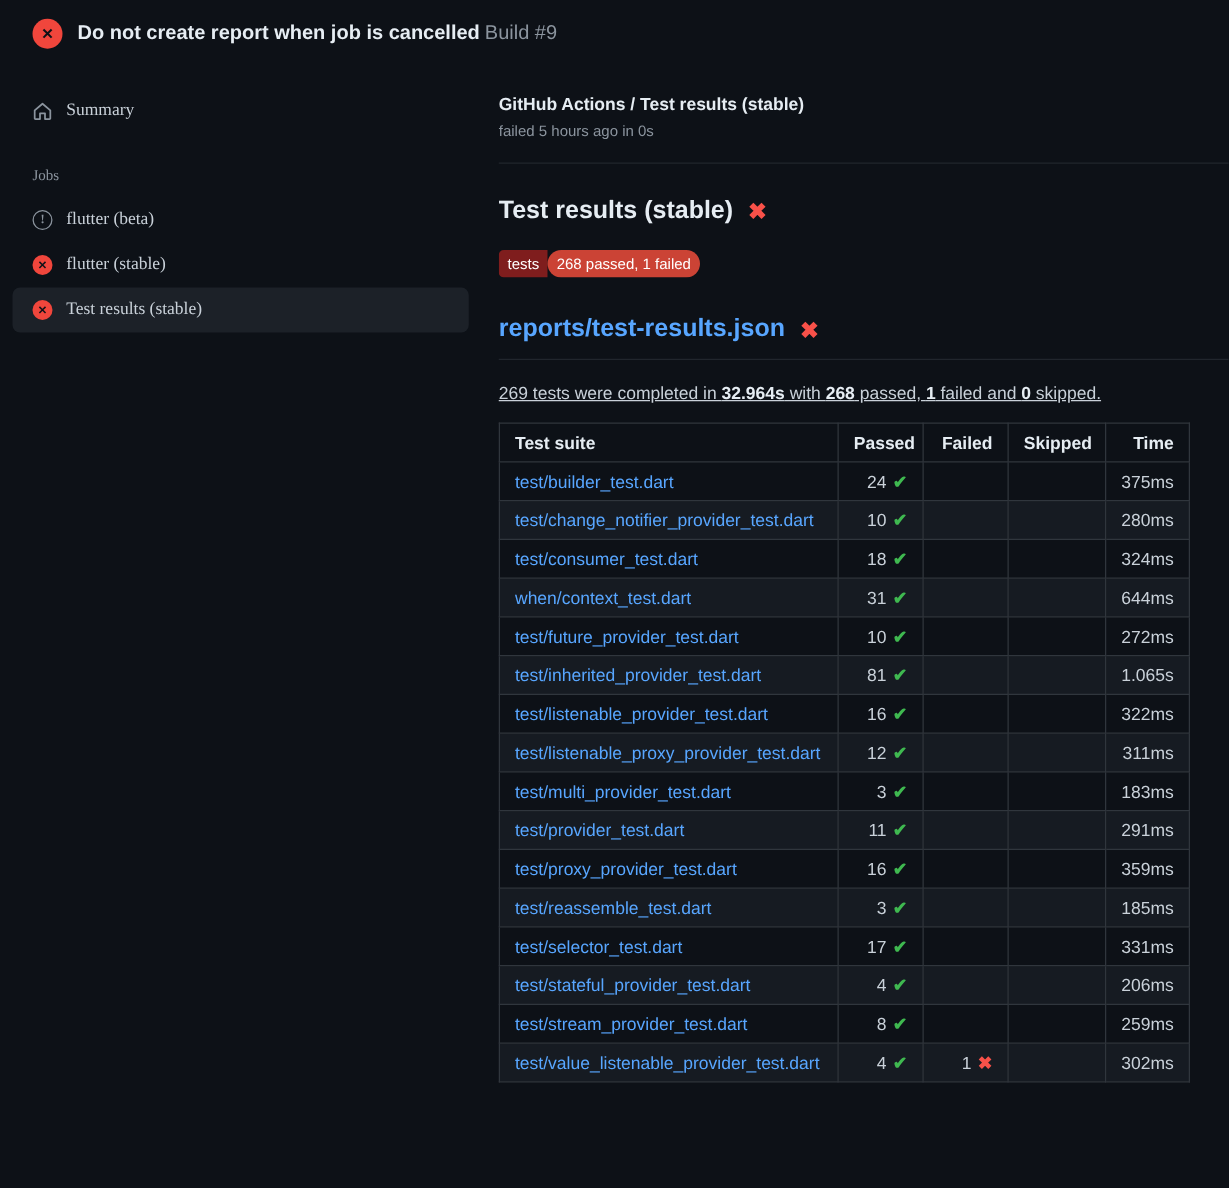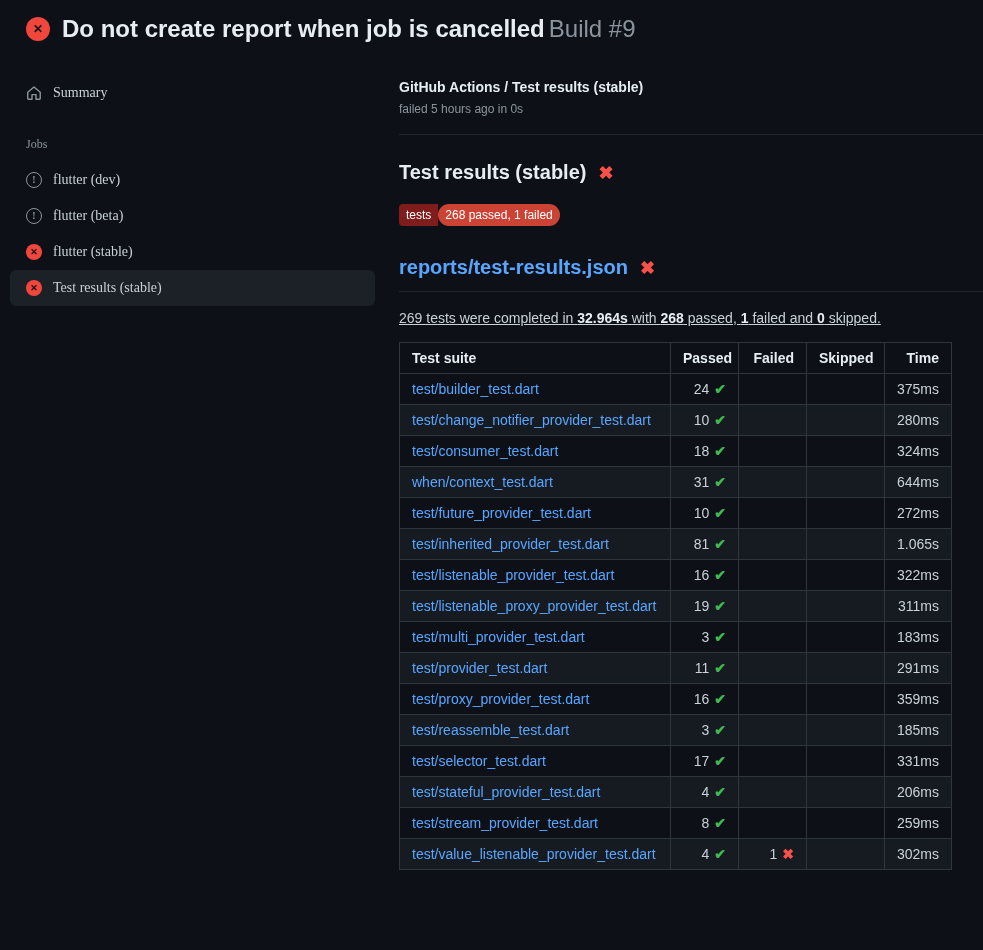--- a/index.html
+++ b/index.html
@@ -21,21 +21,21 @@
     gap: 12px;
     padding: 15px 26px 10px 26px;
   }
   .circle-fail-big {
     width: 24px; height: 24px; border-radius: 50%;
     background: #f0463c; color: #0d1117;
     display: flex; align-items: center; justify-content: center;
     font-weight: 700; font-size: 12px; flex: none;
   }
   .circle-fail-big::before { content: "\2715"; }
-  .run-title { font-size: 24px; font-weight: 700; color: #e6edf3; margin: 0; }
+  .run-title { font-size: 16px; font-weight: 700; color: #e6edf3; margin: 0; }
   .build-no { color: #8b949e; font-weight: 400; margin-left: 4px; }
 
   
   .layout { display: flex; align-items: flex-start; }
 
   
   .sidebar { width: 385px; flex: none; padding-top: 22px; font-family: Liberation Serif, serif; }
   .side-item {
     display: flex; align-items: center; gap: 11px;
     margin: 0 10px; padding: 10px 16px;
@@ -116,24 +116,20 @@
 <div class="layout">
   <aside class="sidebar">
     <div class="side-item">
       <svg class="home-icon" viewBox="0 0 16 16">
         <path d="M1.75 7.3 8 2l6.25 5.3V13.6a.65.65 0 0 1-.65.65H10V9.6H6v4.65H2.4a.65.65 0 0 1-.65-.65Z" fill="none" stroke="#8b949e" stroke-width="1.4" stroke-linejoin="round"></path>
       </svg>
       <span>Summary</span>
     </div>
     <div class="jobs-label">Jobs</div>
     <ul id="jobs-list">
-        <li class="side-item">
-          <span class="status-icon cancelled"></span>
-          <span>flutter (dev)</span>
-        </li>
         <li class="side-item">
           <span class="status-icon cancelled"></span>
           <span>flutter (beta)</span>
         </li>
         <li class="side-item">
           <span class="status-icon failed"></span>
           <span>flutter (stable)</span>
         </li>
         <li class="side-item selected">
           <span class="status-icon failed"></span>
@@ -226,21 +222,21 @@
           </tr>
           <tr>
             <td><a href="#">test/listenable_provider_test.dart</a></td>
             <td class="num"><span>16</span><span class="icon-check"></span></td>
             <td class="num"></td>
             <td class="num"></td>
             <td class="num">322ms</td>
           </tr>
           <tr>
             <td><a href="#">test/listenable_proxy_provider_test.dart</a></td>
-            <td class="num"><span>19</span><span class="icon-check"></span></td>
+            <td class="num"><span>12</span><span class="icon-check"></span></td>
             <td class="num"></td>
             <td class="num"></td>
             <td class="num">311ms</td>
           </tr>
           <tr>
             <td><a href="#">test/multi_provider_test.dart</a></td>
             <td class="num"><span>3</span><span class="icon-check"></span></td>
             <td class="num"></td>
             <td class="num"></td>
             <td class="num">183ms</td>

